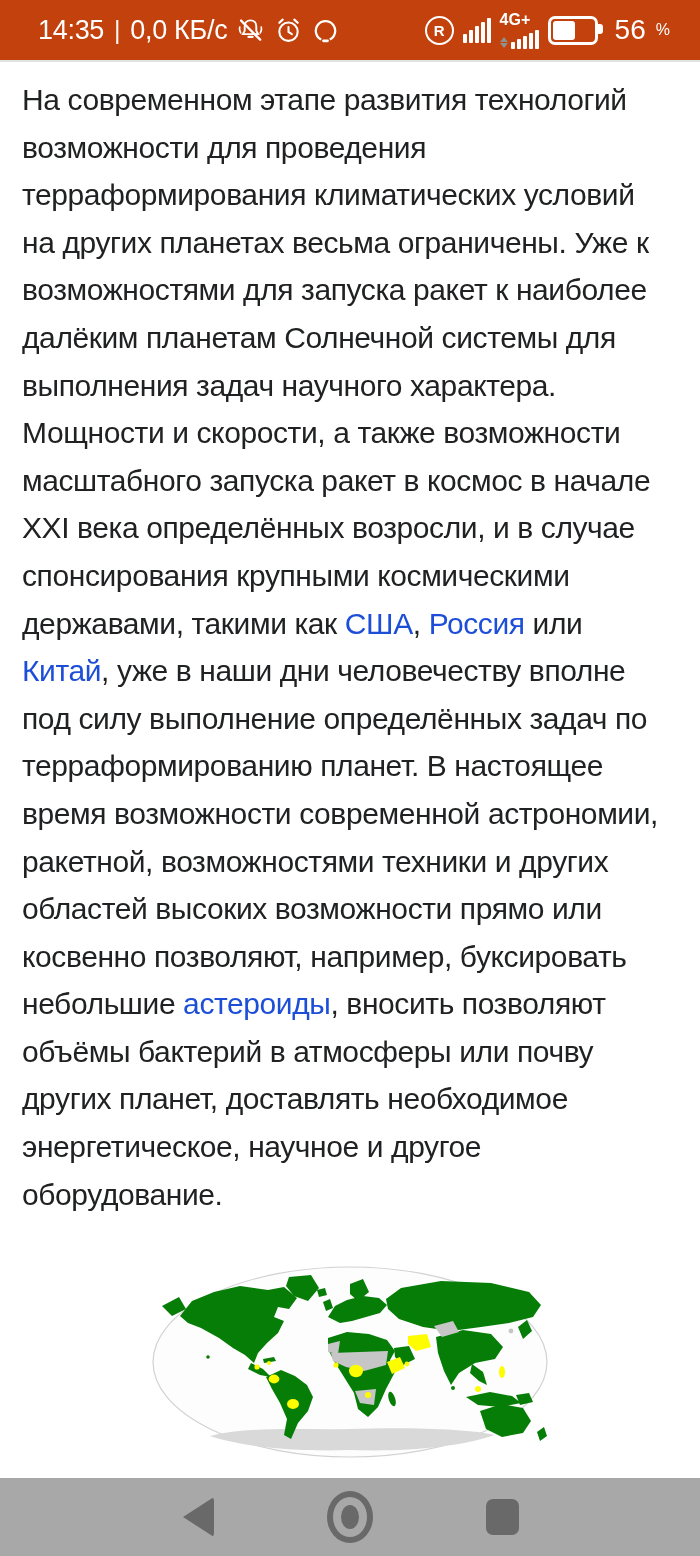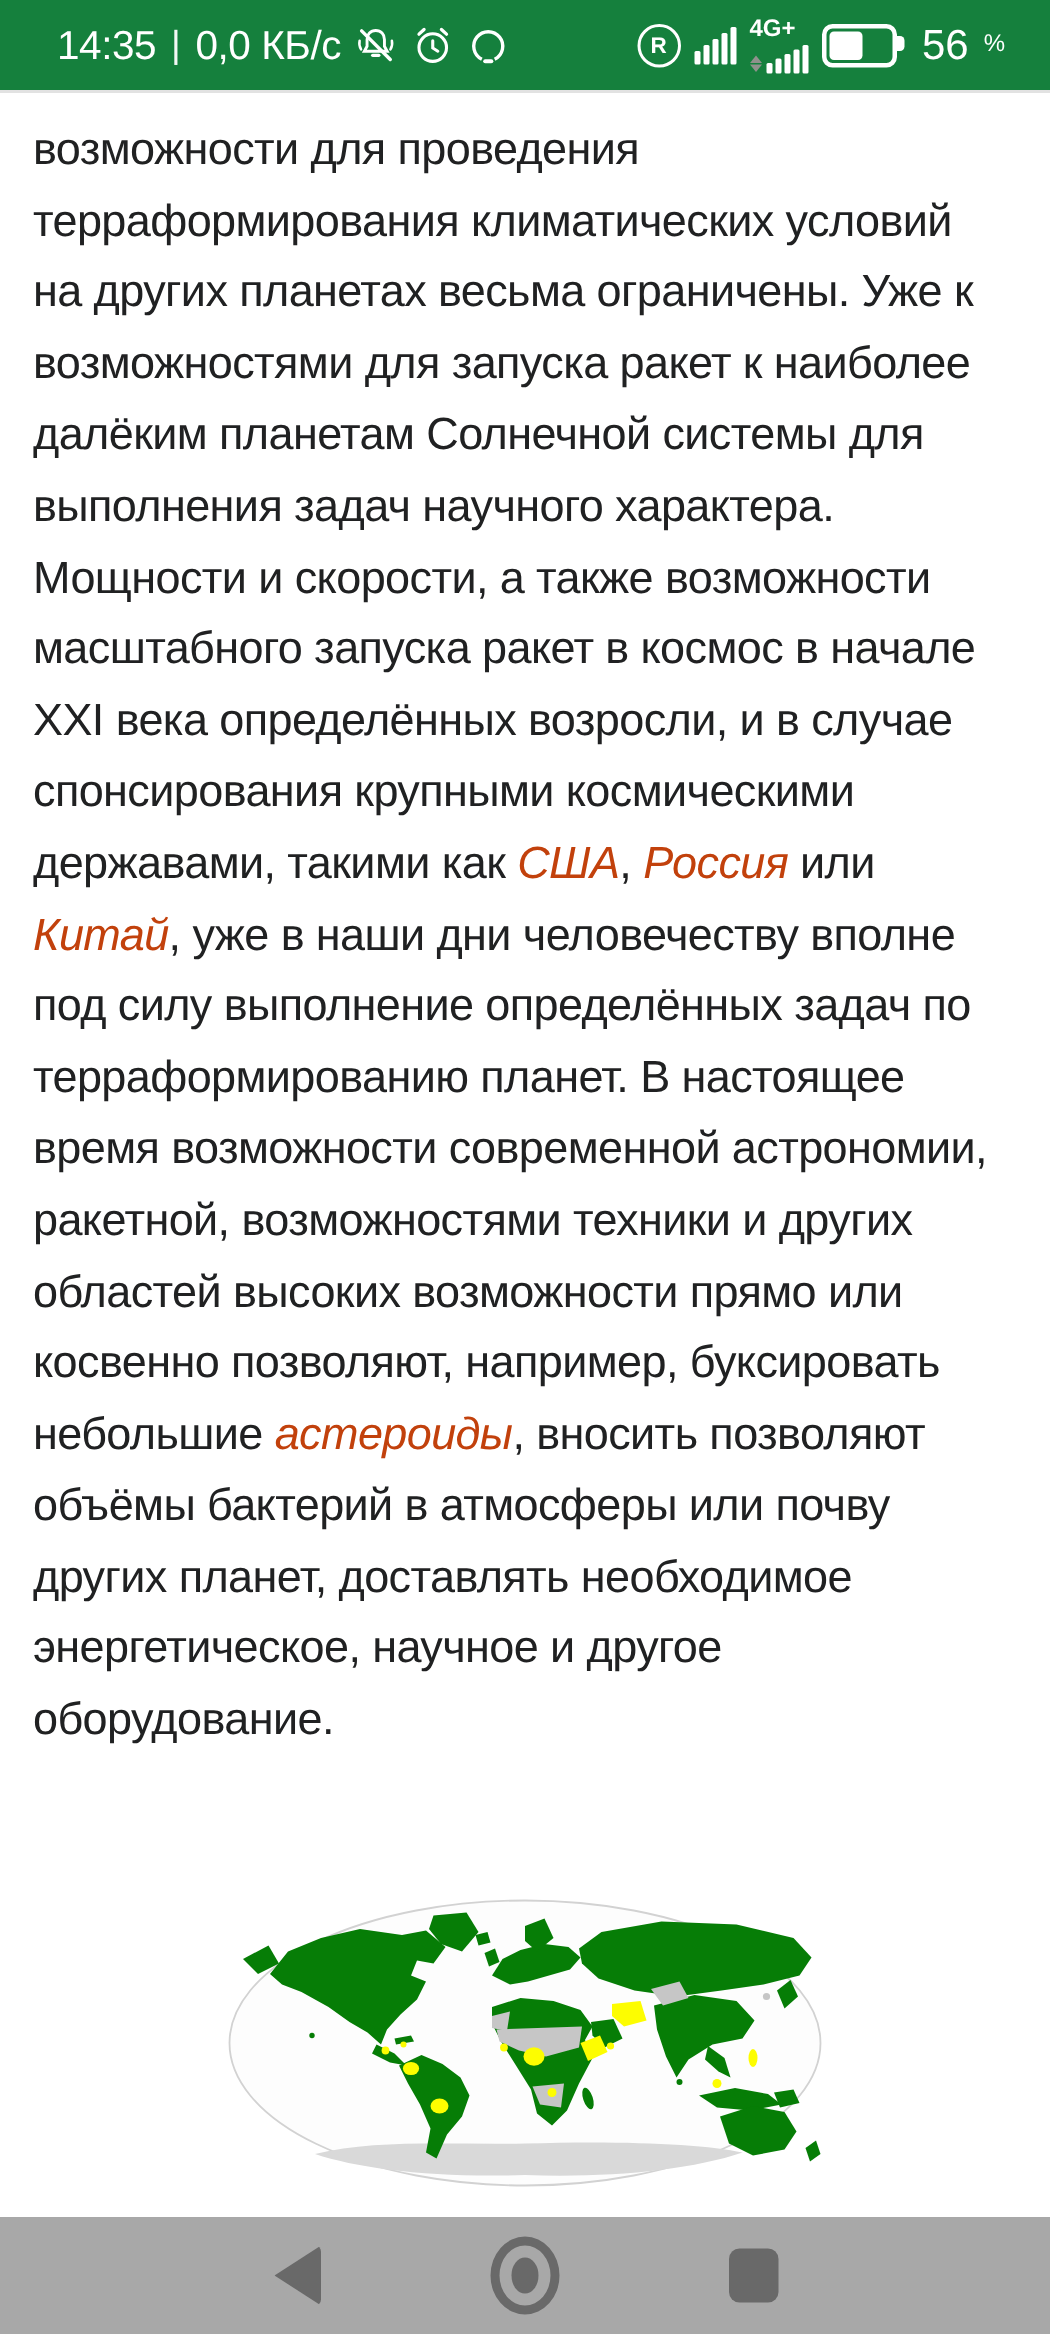--- a/index.html
+++ b/index.html
@@ -4,21 +4,21 @@
 <style>
   html,body{margin:0;padding:0;background:#555;}
   .screen{
     position:relative;width:700px;height:1556px;margin:0 auto;
     background:#ffffff;overflow:hidden;
     font-family:"Liberation Sans","DejaVu Sans",sans-serif;
   }
   
   .statusbar{
     position:absolute;top:0;left:0;width:700px;height:62px;
-    background:#15803d;border-bottom:2px solid #e2e2e2;
+    background:#c2410c;border-bottom:2px solid #e2e2e2;
     display:flex;align-items:center;justify-content:space-between;
     padding:0 30px 0 38px;box-sizing:border-box;color:#fff;
   }
   .sb-left{display:flex;align-items:center;gap:9px;}
   .sb-right{display:flex;align-items:center;gap:9px;}
   .sb-text{font-size:27px;letter-spacing:-0.3px;white-space:nowrap;}
   .sb-sep{font-size:25px;opacity:.95;padding:0 1px;}
   .sb-icon{display:flex;align-items:center;justify-content:center;}
   .roaming{
     width:25px;height:25px;border:2px solid #fff;border-radius:50%;
@@ -50,21 +50,21 @@
   .battery:after{content:"";position:absolute;right:-8px;top:5px;width:5px;height:10px;background:#fff;border-radius:0 3px 3px 0;}
   .pct-num{font-size:28px;}
   .pct-sign{font-size:16px;margin-left:1px;}
   
   .article{
     position:absolute;top:64px;left:0;width:700px;
     padding:12px 24px 0 22px;box-sizing:border-box;
     color:#202122;font-size:30px;letter-spacing:-0.4px;
   }
   .article .line{height:47.6px;line-height:47.6px;white-space:nowrap;}
-  .article a.wlink{color:#c2410c;text-decoration:none;font-style:italic;}
+  .article a.wlink{color:#1d4ed8;text-decoration:none;}
   
   .map-fig{position:absolute;top:1264px;left:150px;width:400px;height:196px;margin:0;}
   
   .navbar{
     position:absolute;left:0;bottom:0;width:700px;height:78px;background:#a8a8a8;
     display:flex;align-items:center;justify-content:center;column-gap:104px;
   }
   .nav-btn{width:48px;height:48px;display:flex;align-items:center;justify-content:center;}
   .tri-back{width:0;height:0;border-top:20px solid transparent;border-bottom:20px solid transparent;border-right:31px solid #696969;border-radius:4px;}
   .home-ring{width:34px;height:40px;border:6px solid #696969;border-radius:50%;display:flex;align-items:center;justify-content:center;}
@@ -130,20 +130,21 @@
       </span>
       <span class="battery">
           <span class="fill"></span>
         </span>
       <span class="pct-num">56</span>
       <span class="pct-sign">%</span>
     </div>
   </header>
 
   <main class="article">
+      <div class="line"><span>На современном этапе развития технологий</span></div>
       <div class="line"><span>возможности для проведения</span></div>
       <div class="line"><span>терраформирования климатических условий</span></div>
       <div class="line"><span>на других планетах весьма ограничены. Уже к</span></div>
       <div class="line"><span>возможностями для запуска ракет к наиболее</span></div>
       <div class="line"><span>далёким планетам Солнечной системы для</span></div>
       <div class="line"><span>выполнения задач научного характера.</span></div>
       <div class="line"><span>Мощности и скорости, а также возможности</span></div>
       <div class="line"><span>масштабного запуска ракет в космос в начале</span></div>
       <div class="line"><span>XXI века определённых возросли, и в случае</span></div>
       <div class="line"><span>спонсирования крупными космическими</span></div>

